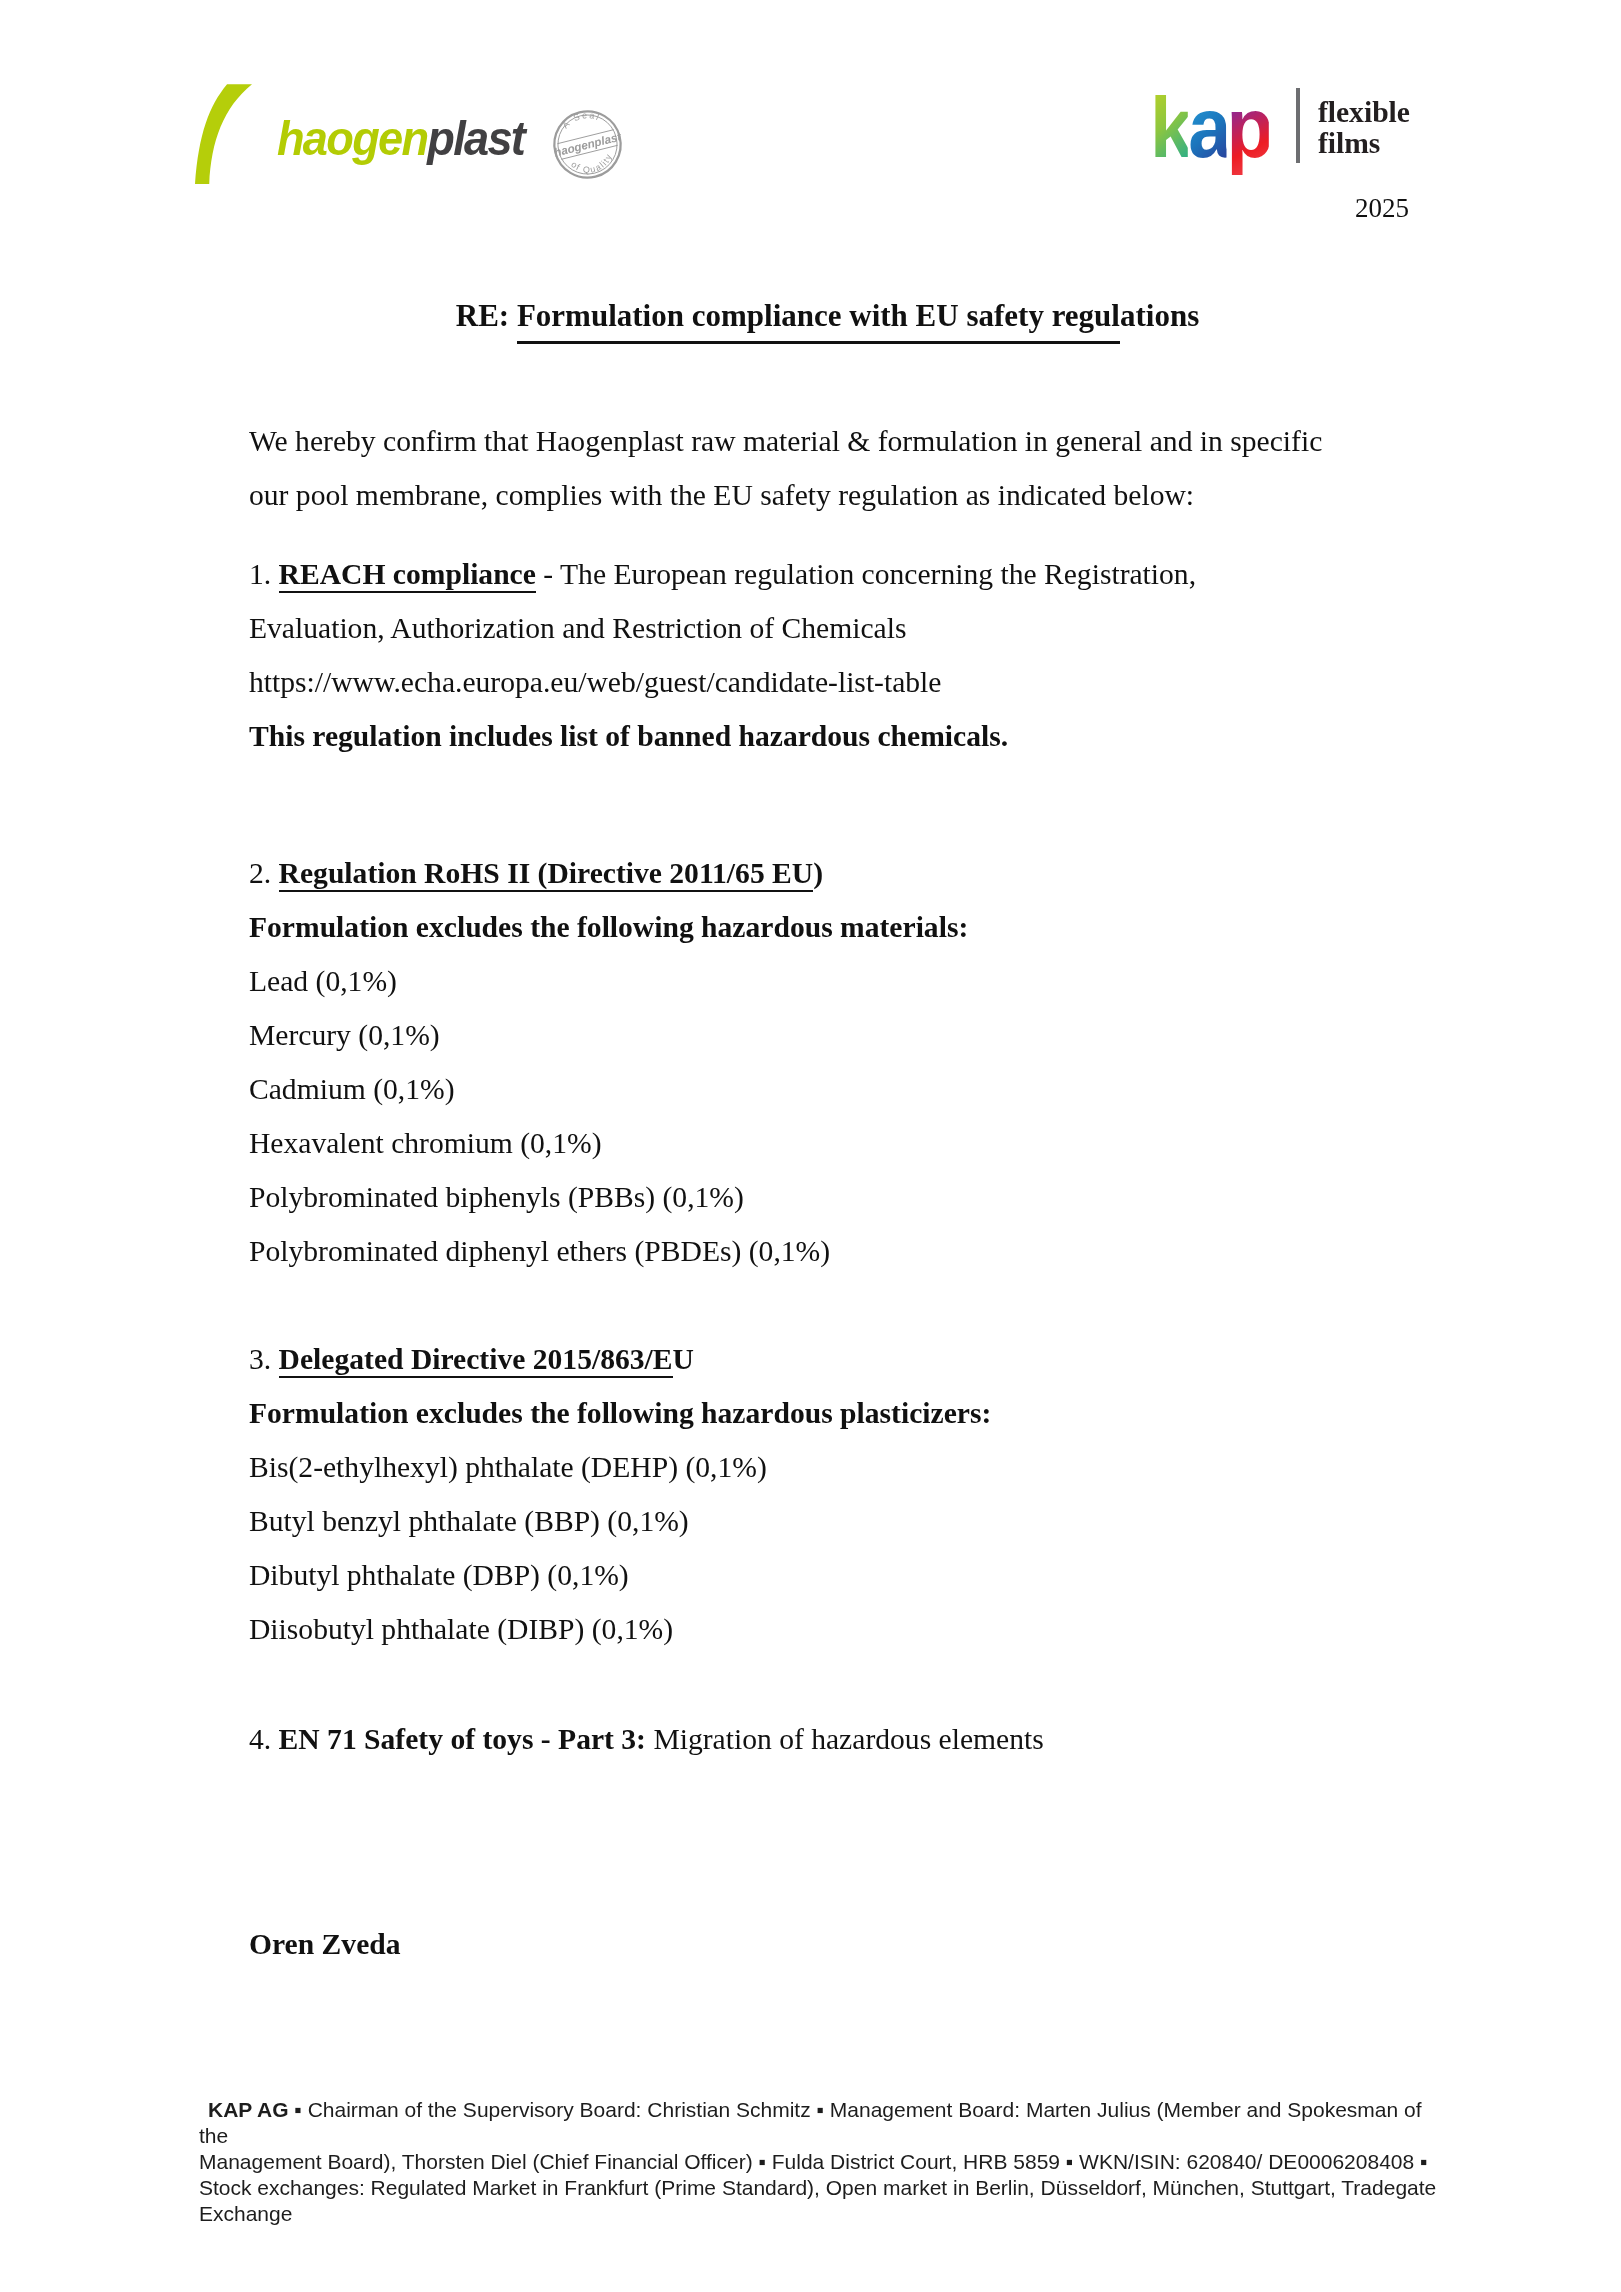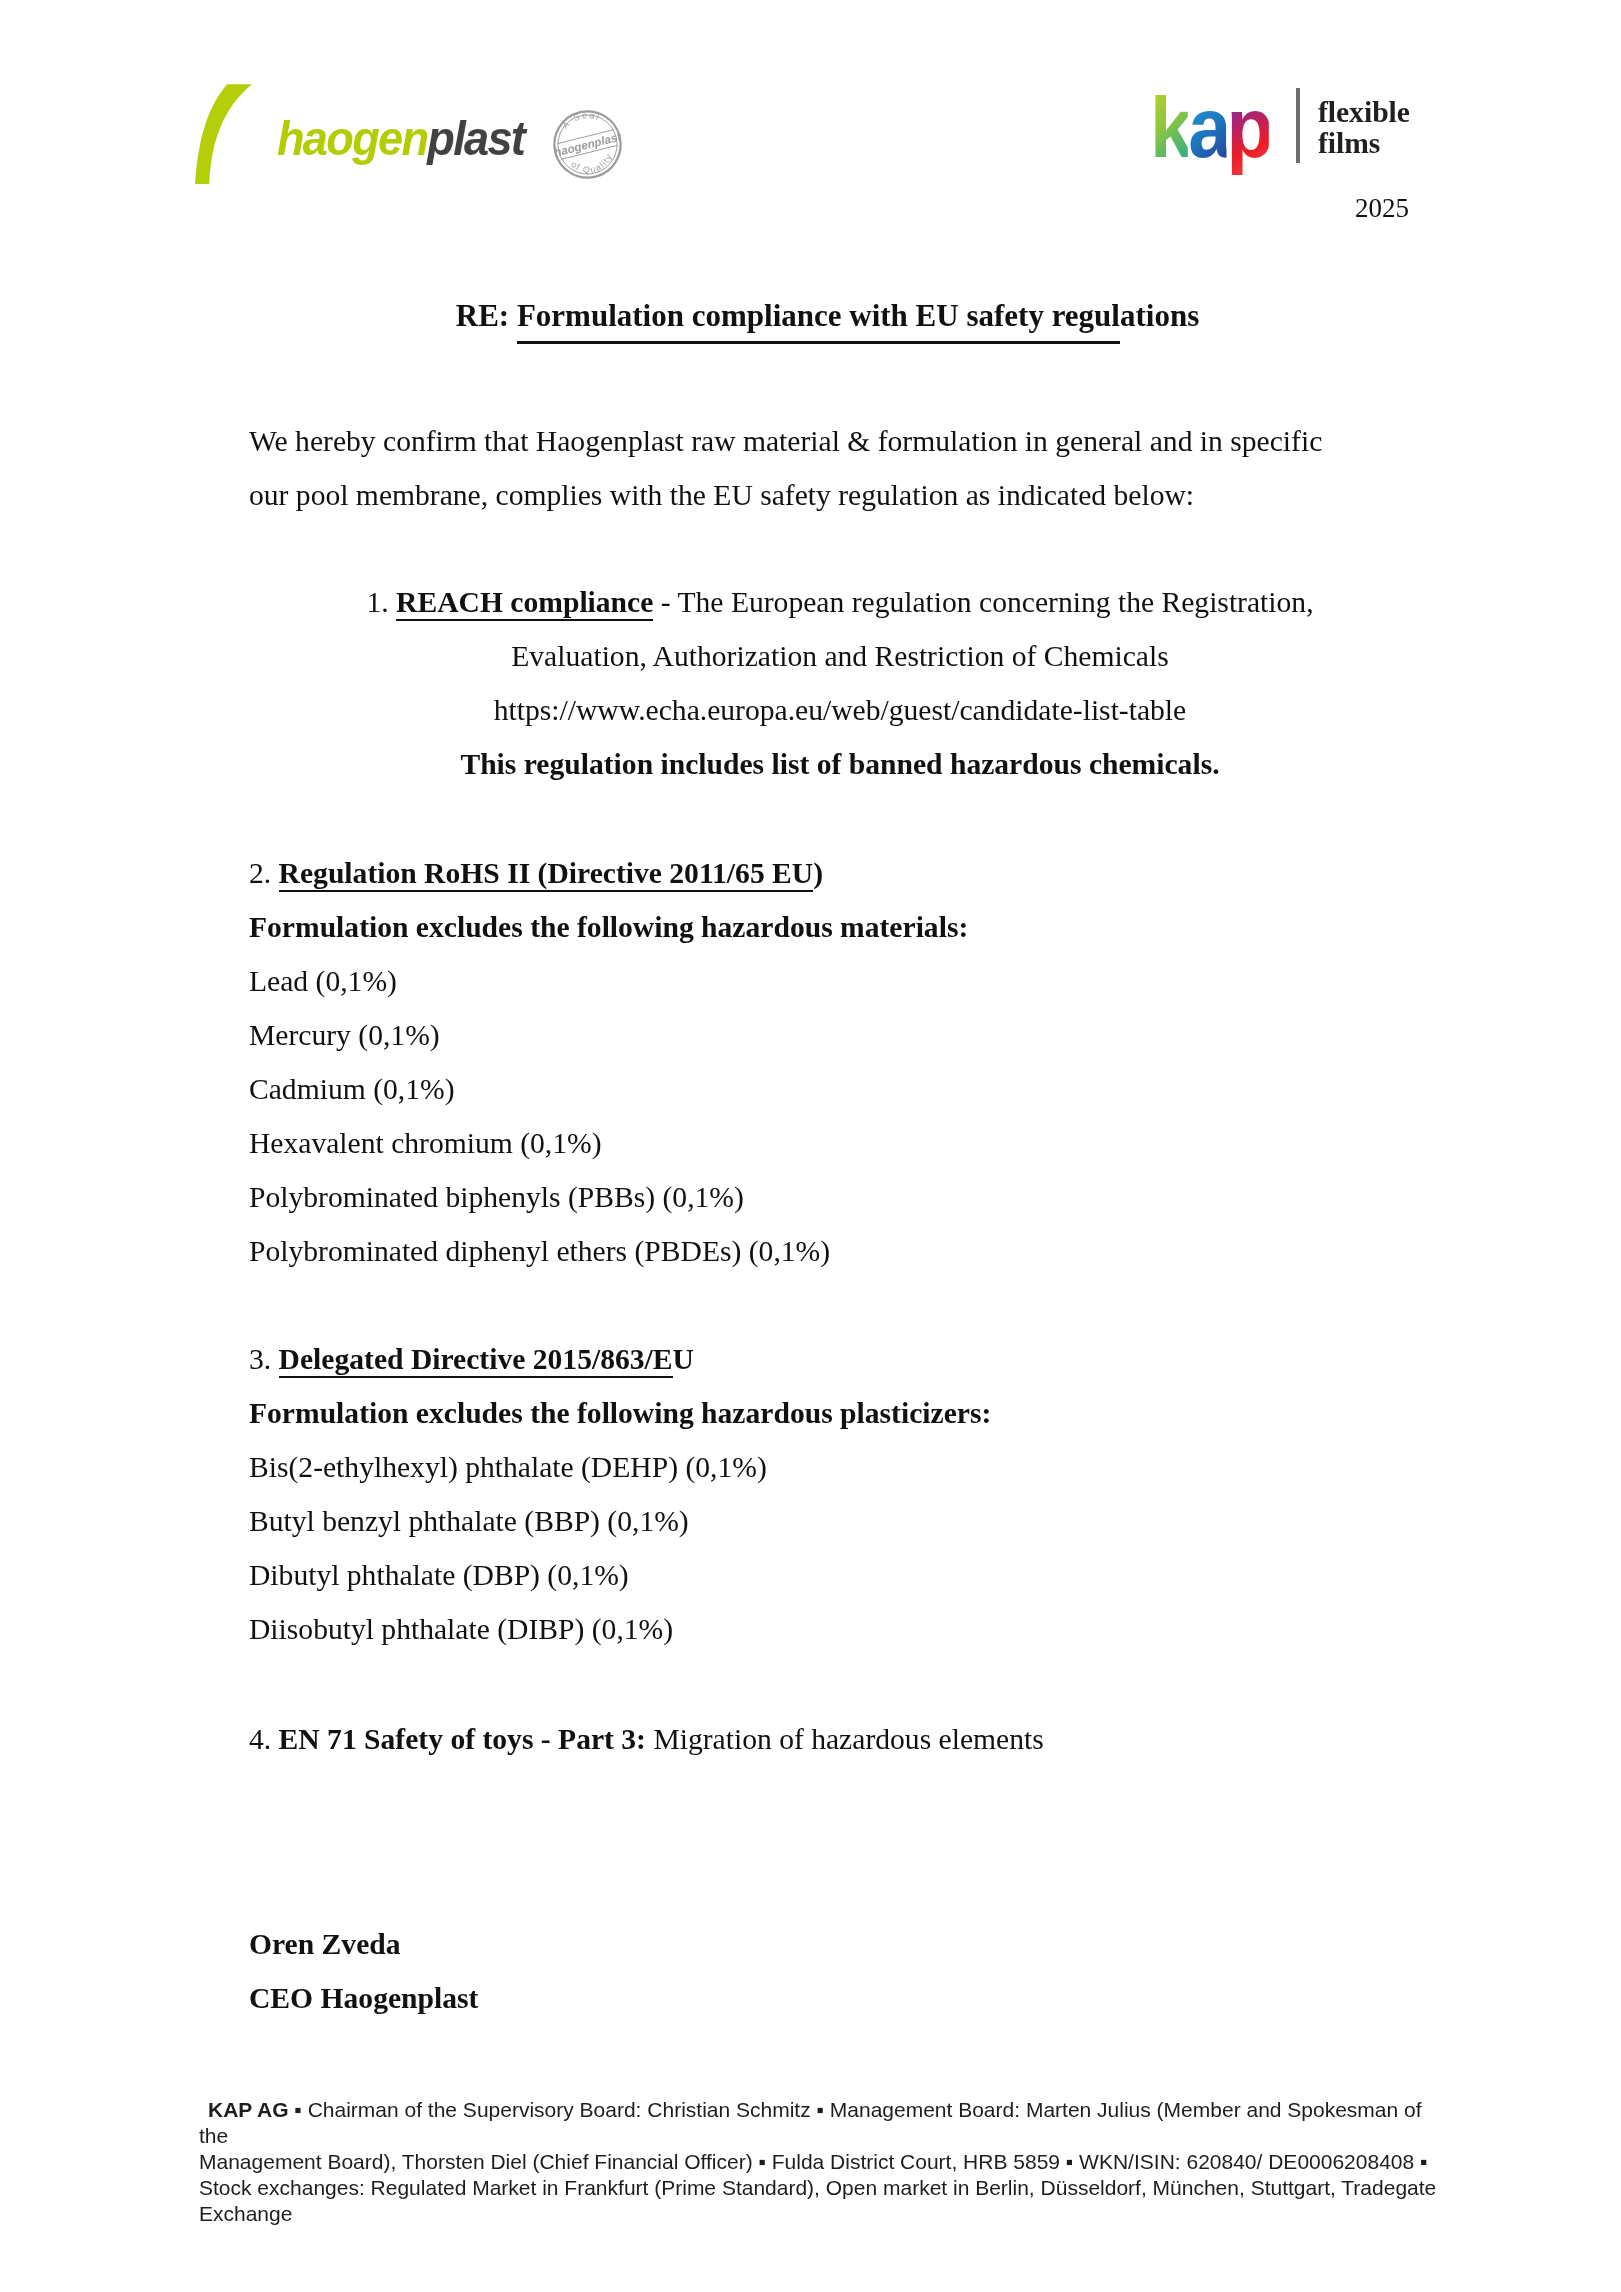--- a/index.html
+++ b/index.html
@@ -86,21 +86,21 @@
 
   <div class="year">2025</div>
 
   <div class="title"><span>RE: </span><span class="t-u">Formulation compliance with EU safety regul</span><span>ations</span></div>
 
   <div class="block" style="top:414px;">
     <div class="line">We hereby confirm that Haogenplast raw material &amp; formulation in general and in specific</div>
     <div class="line">our pool membrane, complies with the EU safety regulation as indicated below:</div>
   </div>
 
-  <div class="block" style="top:575px;text-align:center;">
+  <div class="block" style="top:547px;">
     <div class="line"><span>1. </span><span class="b u">REACH compliance</span><span> - The European regulation concerning the Registration,</span></div>
     <div class="line">Evaluation, Authorization and Restriction of Chemicals</div>
     <div class="line">https://www.echa.europa.eu/web/guest/candidate-list-table</div>
     <div class="line b">This regulation includes list of banned hazardous chemicals.</div>
   </div>
 
   <div class="block" style="top:846px;">
     <div class="line"><span>2. </span><span class="b u">Regulation RoHS II (Directive 2011/65 EU</span><span class="b">)</span></div>
     <div class="line b">Formulation excludes the following hazardous materials:</div>
     <div class="line">Lead (0,1%)</div>
@@ -119,21 +119,20 @@
     <div class="line">Dibutyl phthalate (DBP) (0,1%)</div>
     <div class="line">Diisobutyl phthalate (DIBP) (0,1%)</div>
   </div>
 
   <div class="block" style="top:1712px;">
     <div class="line"><span>4. </span><span class="b">EN 71 Safety of toys - Part 3:</span><span> Migration of hazardous elements</span></div>
   </div>
 
   <div class="block" style="top:1917px;">
     <div class="line b">Oren Zveda</div>
-    <div class="line b">CEO Haogenplast</div>
   </div>
 
   <div class="footer">
     <span class="indent b">KAP AG</span><span> ▪ Chairman of the Supervisory Board: Christian Schmitz ▪ Management Board: Marten Julius (Member and Spokesman of the</span>
     <div>Management Board), Thorsten Diel (Chief Financial Officer) ▪ Fulda District Court, HRB 5859 ▪ WKN/ISIN: 620840/ DE0006208408 ▪</div>
     <div>Stock exchanges: Regulated Market in Frankfurt (Prime Standard), Open market in Berlin, Düsseldorf, München, Stuttgart, Tradegate</div>
     <div>Exchange</div>
   </div>
 
 </div>

